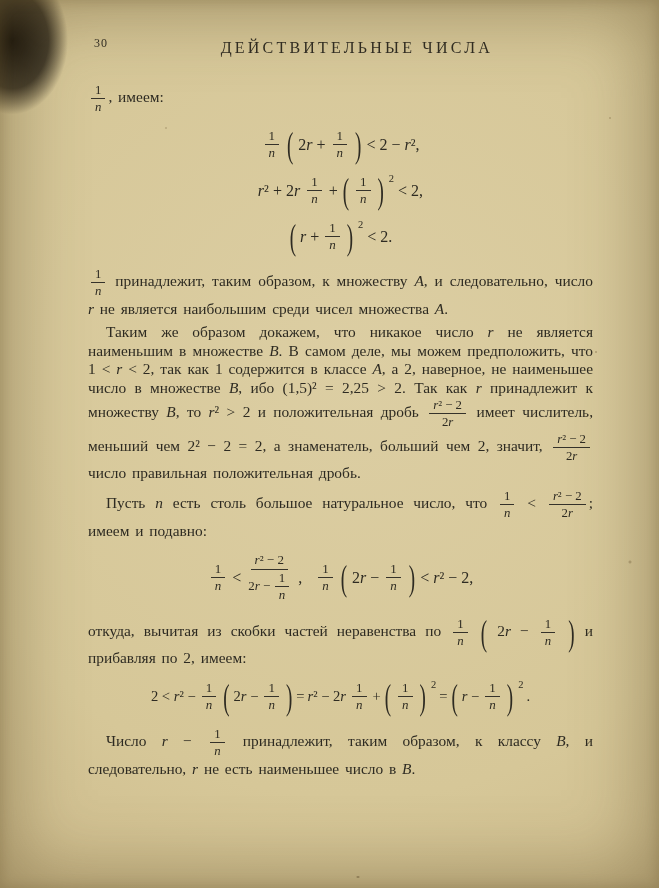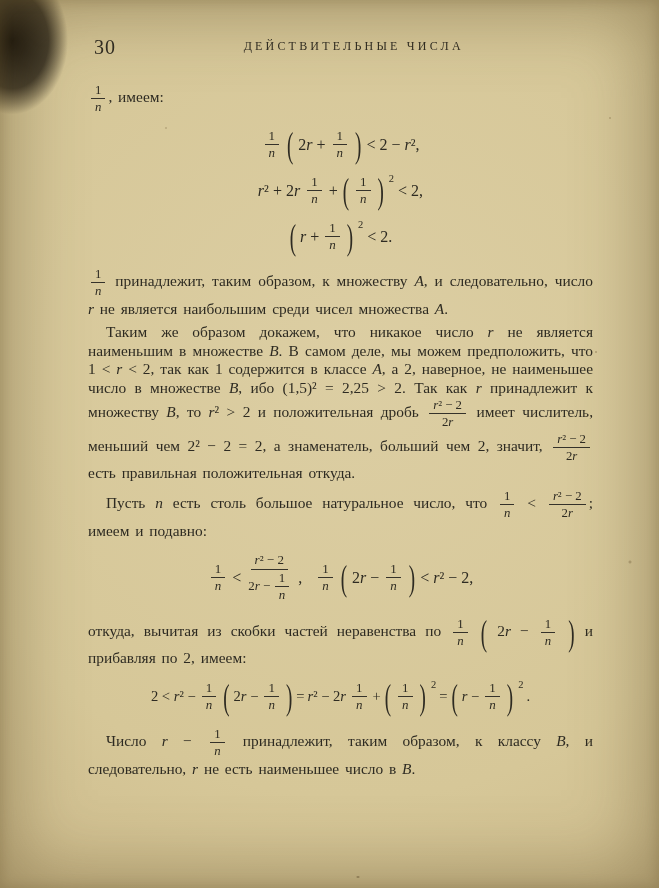--- a/index.html
+++ b/index.html
@@ -20,24 +20,24 @@
     content:"";position:absolute;inset:0;pointer-events:none;
     box-shadow:inset 0 0 70px 14px rgba(96,76,38,.42), inset 0 0 12px 2px rgba(96,76,38,.22);
   }
   .corner-blob{
     position:absolute;top:-52px;left:-58px;width:140px;height:185px;pointer-events:none;
     background:radial-gradient(ellipse closest-side, rgba(12,9,5,.97) 0%, rgba(14,10,5,.75) 52%, rgba(20,14,7,.35) 68%, transparent 80%);
   }
   .content{position:absolute;inset:0;padding:36px 66px 0 88px;box-sizing:border-box;}
 
   .pagehead{position:relative;height:18px;margin-bottom:28px;}
-  .pagenum{position:absolute;left:6px;top:0;font-size:20px;letter-spacing:1px;text-align:center;}
+  .pagenum{position:absolute;left:6px;top:0;font-size:12px;letter-spacing:1px;text-align:center;}
   .runhead{
     position:absolute;left:50%;top:3px;transform:translateX(-44%);
-    font-size:12px;letter-spacing:3.2px;white-space:nowrap;font-weight:500;
+    font-size:16px;letter-spacing:3.2px;white-space:nowrap;font-weight:500;
   }
 
   .bt{font-size:15.4px;line-height:18.5px;text-align:justify;word-spacing:2px;margin:5px 0;}
   .ind{text-indent:18px;}
 
   
   .frac{
     display:inline-flex;flex-direction:column;align-items:center;
     vertical-align:middle;margin:1px 3px;font-size:12.8px;line-height:1.12;
     text-indent:0;word-spacing:normal;
@@ -144,21 +144,21 @@
       <span>Таким же образом докажем, что никакое число <i>r</i> не является наименьшим в множестве <i>B</i>. В самом деле, мы можем предположить, что 1 &lt; <i>r</i> &lt; 2, так как 1 содержится в классе <i>A</i>, а 2, наверное, не наименьшее число в множестве <i>B</i>, ибо (1,5)² = 2,25 &gt; 2. Так как <i>r</i> принадлежит к множеству <i>B</i>, то <i>r</i>² &gt; 2 и положительная дробь</span>
       <span class="frac">
           <span class="num"><i>r</i>² − 2</span>
           <span class="den">2<i>r</i></span>
         </span>
       <span>имеет числитель, меньший чем 2² − 2 = 2, а знаменатель, больший чем 2, значит,</span>
       <span class="frac">
           <span class="num"><i>r</i>² − 2</span>
           <span class="den">2<i>r</i></span>
         </span>
-      <span>есть правильная положительная откуда.</span>
+      <span>число правильная положительная дробь.</span>
     </p>
 
     <p class="bt ind">
       <span>Пусть <i>n</i> есть столь большое натуральное число, что</span>
       <span class="frac">
           <span class="num">1</span>
           <span class="den"><i>n</i></span>
         </span>
       <span>&lt;</span>
       <span class="frac">

